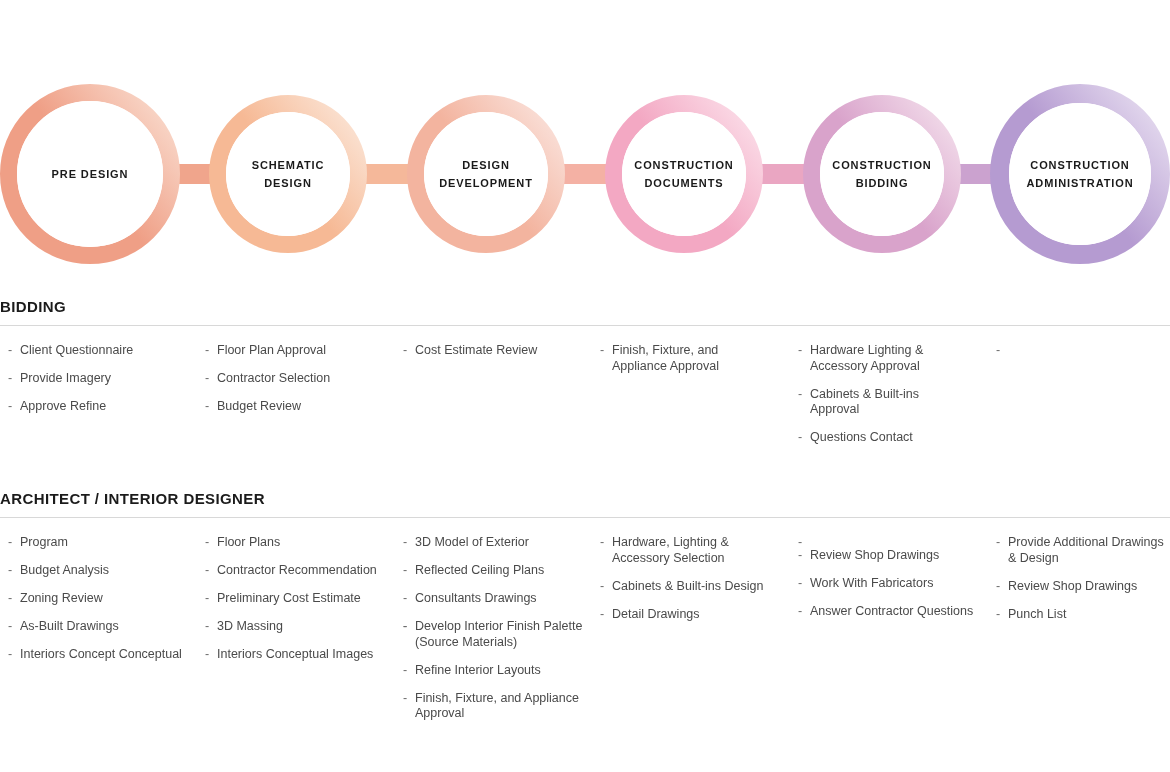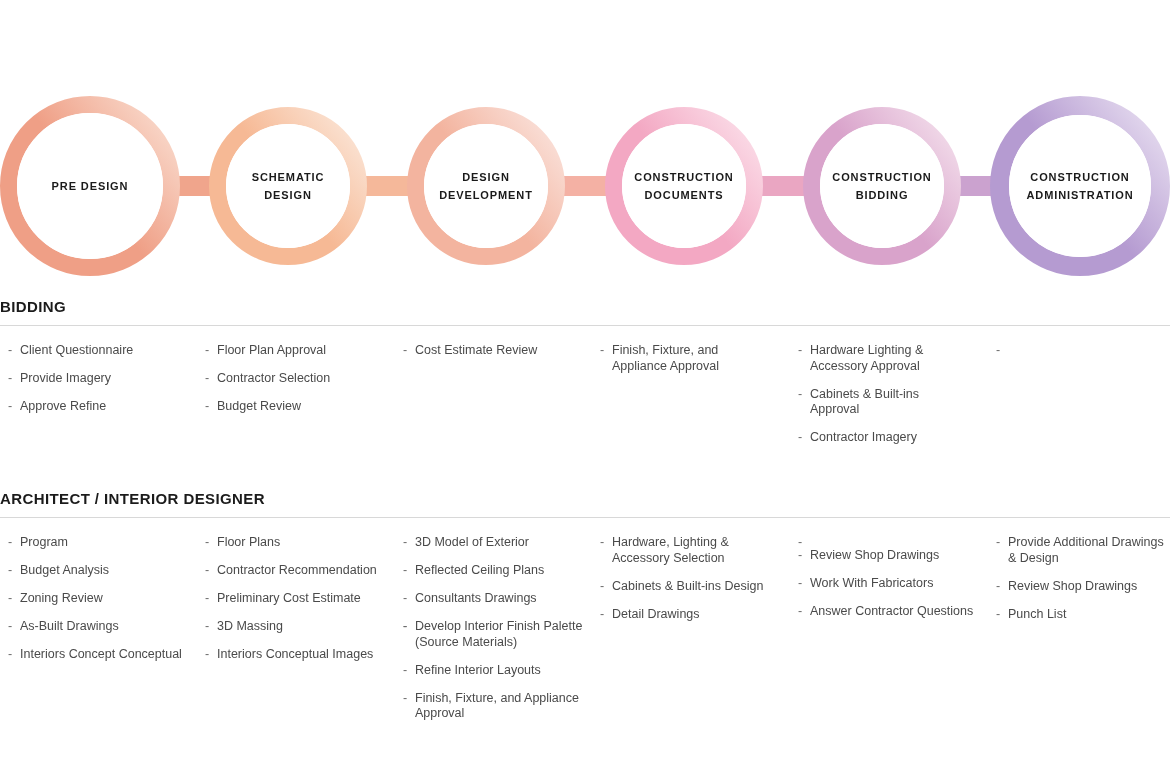--- a/index.html
+++ b/index.html
@@ -14,21 +14,21 @@
     overflow: hidden;
     font-family: "Liberation Sans", sans-serif;
     color: #3f3f3f;
     -webkit-font-smoothing: antialiased;
   }
 
   
   #phase-diagram {
     position: absolute;
     left: 0;
-    top: 12px;
+    top: 0;
     width: 1170px;
     height: 288px;
   }
   #phase-svg {
     position: absolute;
     left: 0;
     top: 0;
     display: block;
   }
   .phase-label {
@@ -193,21 +193,21 @@
         </div>
         <div class="column" style="left: 403px; width: 180px;">
           <div class="task-item" style="color: rgb(74, 74, 74);"><span class="dash">-</span><span>Cost Estimate Review</span></div>
         </div>
         <div class="column" style="left: 600px; width: 170px;">
           <div class="task-item" style="color: rgb(74, 74, 74);"><span class="dash">-</span><span>Finish, Fixture, and Appliance Approval</span></div>
         </div>
         <div class="column" style="left: 798px; width: 170px;">
           <div class="task-item" style="color: rgb(74, 74, 74);"><span class="dash">-</span><span>Hardware Lighting &amp; Accessory Approval</span></div>
           <div class="task-item" style="color: rgb(74, 74, 74);"><span class="dash">-</span><span>Cabinets &amp; Built-ins Approval</span></div>
-          <div class="task-item" style="color: rgb(74, 74, 74);"><span class="dash">-</span><span>Contractor Imagery</span></div>
+          <div class="task-item" style="color: rgb(74, 74, 74);"><span class="dash">-</span><span>Questions Contact</span></div>
         </div>
         <div class="column" style="left: 996px; width: 170px;">
           <div class="task-item" style="color: rgb(74, 74, 74);"><span class="dash">-</span></div>
         </div>
       </div>
     </div>
     <div class="role-section" style="top: 484px; margin-top: 6px;">
       <div class="role-title">ARCHITECT / INTERIOR DESIGNER</div>
       <div class="role-rule" style="background: rgb(216, 216, 216);"></div>
       <div class="columns">

